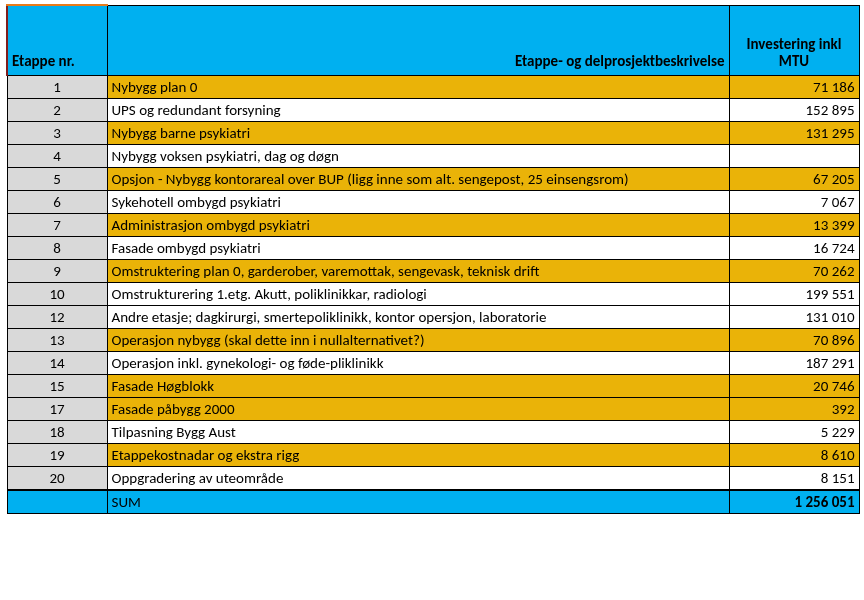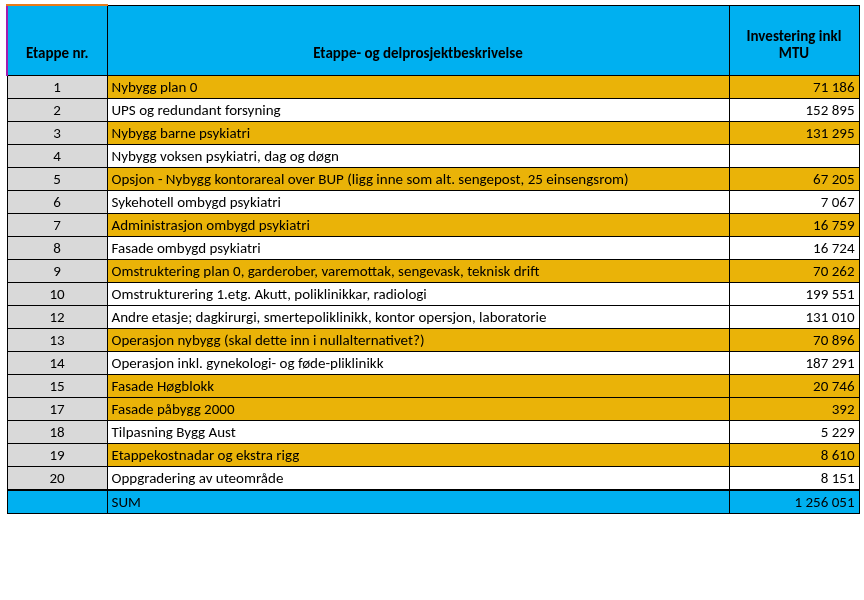--- a/index.html
+++ b/index.html
@@ -27,44 +27,44 @@
     padding: 2px 4px;
     white-space: nowrap;
     overflow: hidden;
     height: 23px;
     line-height: 1.2;
   }
   th {
     background: #00b0f0;
     font-weight: bold;
     vertical-align: bottom;
-    padding-bottom: 12px;
+    padding-bottom: 4px;
     white-space: normal;
     line-height: 1.15;
   }
   th.h1 {
-    text-align: center;
+    text-align: left;
     height: 70px;
-    border-left: 2px solid #a21caf;
+    border-left: 2px solid #7f1d1d;
     border-top: 2px solid #e87b1a;
   }
-  th.h2 { text-align: center; }
+  th.h2 { text-align: right; }
   th.h3 { text-align: center; }
   td.num { text-align: center; background: #d9d9d9; }
   td.desc { text-align: left; }
   td.val { text-align: right; }
   tr.shade td.desc, tr.shade td.val { background: #eab308; }
   tr.sum td {
     background: #00b0f0;
     font-weight: normal;
     border-top: 2px solid #000;
   }
   tr.sum td:first-child { background: #00b0f0; }
   tr.sum td.desc { font-weight: normal; margin-left: 20px; }
-  tr.sum td.val { font-weight: normal; padding-left: 44px; }
+  tr.sum td.val { font-weight: bold; padding-left: 44px; }
 </style>
 </head>
 <body>
 
 <div class="wrap">
   <table>
     <colgroup>
       <col class="c1">
         <col class="c2">
         <col class="c3">
@@ -103,21 +103,21 @@
           <td class="val">67 205</td>
         </tr>
         <tr>
           <td class="num">6</td>
           <td class="desc">Sykehotell ombygd psykiatri</td>
           <td class="val">7 067</td>
         </tr>
         <tr class="shade">
           <td class="num">7</td>
           <td class="desc">Administrasjon ombygd psykiatri</td>
-          <td class="val">16 759</td>
+          <td class="val">13 399</td>
         </tr>
         <tr>
           <td class="num">8</td>
           <td class="desc">Fasade ombygd psykiatri</td>
           <td class="val">16 724</td>
         </tr>
         <tr class="shade">
           <td class="num">9</td>
           <td class="desc">Omstruktering plan 0,  garderober, varemottak, sengevask, teknisk drift</td>
           <td class="val">70 262</td>

